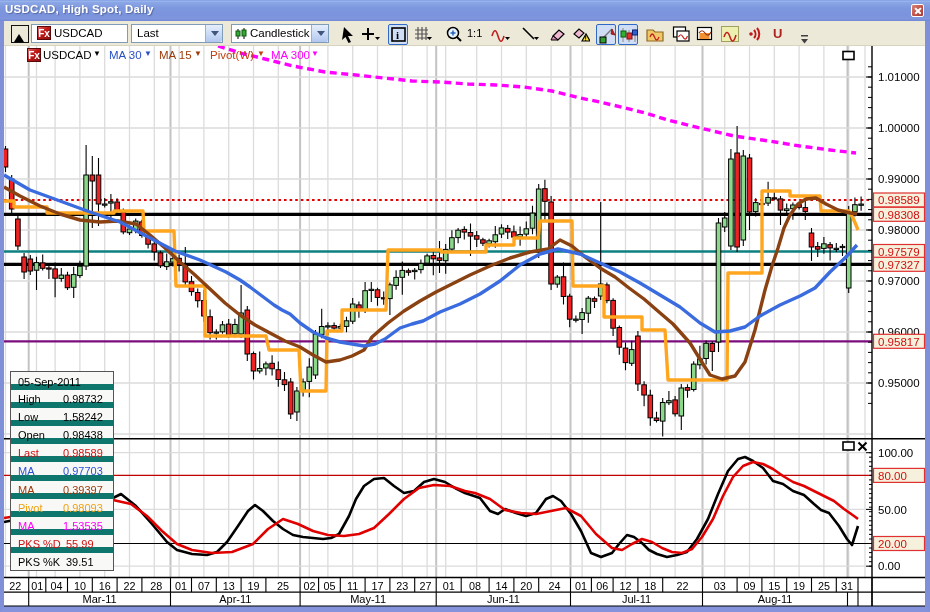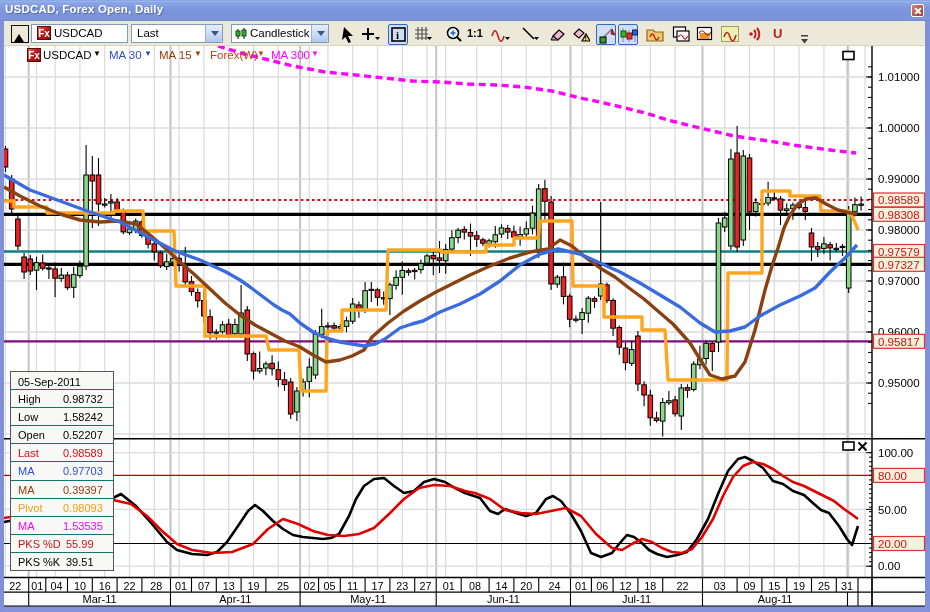--- a/index.html
+++ b/index.html
@@ -11,21 +11,21 @@
 #tbar{position:absolute;left:4px;top:21px;width:921px;height:25px;background:#ece9d8;border-bottom:1px solid #d8d4c0;z-index:4}
 .btnup{position:absolute;left:7px;top:4px;width:18px;height:18px;background:#ece9d8;border:1.8px solid #111}
 .btnup:after{content:"";position:absolute;left:1.8px;top:2.5px;border:5.5px solid transparent;border-bottom:8px solid #000}
 .combo{position:absolute;top:3px;height:19px;background:#fff;border:1px solid #7f9db9;font-size:11.5px;color:#000}
 .cbtn{position:absolute;right:0;top:0;width:17px;height:17px;background:linear-gradient(#e6eefc,#c6d8f5 60%,#b2c7ee);border-left:1px solid #9ab1cd;border-radius:0 2px 2px 0}
 .cbtn:after{content:"";position:absolute;left:4.5px;top:6px;border:4px solid transparent;border-top:5px solid #40557d}
 .fxicon{display:inline-block;width:14px;height:14px;background:linear-gradient(135deg,#e06a6a 0%,#c01818 45%,#8a0f0f 100%);border:1px solid #5a0808;color:#fff;font-size:10px;font-weight:bold;text-align:center;line-height:13px;vertical-align:-3px}
 #legend{position:absolute;left:0;top:46px;width:930px;height:18px;z-index:3;font-size:11.5px}
 #legend span{position:absolute;top:3px}
 #tooltip{position:absolute;left:10px;top:371px;width:104px;height:200px;background:#f8f8f6;border:1px solid #555;z-index:6;font-size:11px}
-#tooltip .r{height:18.1px;line-height:18.1px;padding-left:7px;position:relative;border-bottom:1px solid #0f766e}
+#tooltip .r{height:18.1px;line-height:18.1px;padding-left:7px;position:relative;border-bottom:6px solid #0f766e}
 #tooltip .v{position:absolute;left:52px;top:0}
 svg{position:absolute;left:0;top:0;z-index:1}
 .icon{position:absolute;top:3px;width:20px;height:21px}
 .pressed{background:#cfdef5;border:1px solid #316ac5;border-radius:2px}
 </style></head><body>
 <svg width="930" height="612" font-family="Liberation Sans, sans-serif">
     <clipPath id="p1">
       <rect x="4" y="46" width="868" height="392.5"></rect>
     </clipPath>
     <clipPath id="p2">
@@ -280,21 +280,21 @@
       <text x="368.1" y="603.2">May-11</text>
       <text x="503.4" y="603.2">Jun-11</text>
       <text x="636.5" y="603.2">Jul-11</text>
       <text x="775.0" y="603.2">Aug-11</text>
     </g>
     <rect x="843" y="51.5" width="11" height="8" fill="#fff" stroke="#000" stroke-width="1.6"></rect>
     <rect x="843" y="442" width="11" height="8" fill="#fff" stroke="#000" stroke-width="1.6"></rect>
     <path d="M858.5 442.5l8 8M866.5 442.5l-8 8" stroke="#000" stroke-width="2"></path>
   </svg>
 <div id="title">
-    <span class="t">USDCAD, Forex Open, Daily</span>
+    <span class="t">USDCAD, High Spot, Daily</span>
     <div id="close"></div>
   </div>
 <div id="tbar">
 <div class="btnup"></div>
 <div class="combo" style="left:27px;width:97px">
       <span style="position:absolute;left:5px;top:1px" class="fxicon">Fx</span>
       <span style="position:absolute;left:22px;top:2px">USDCAD</span>
     </div>
 <div class="combo" style="left:127px;width:92px">
       <span style="position:absolute;left:5px;top:2px">Last</span>
@@ -333,21 +333,21 @@
       </svg>
     </div>
     <div class="icon" style="left:440px;width:20px">
       <svg width="20" height="21">
         <circle cx="9" cy="9" r="5.5" fill="#e8f2fc" stroke="#000" stroke-width="1.5"></circle>
         <path d="M9 6.5v5M6.5 9h5" stroke="#2060c0" stroke-width="1.5"></path>
         <path d="M13 13l4 4" stroke="#000" stroke-width="2"></path>
       </svg>
     </div>
     <div class="icon" style="left:463px;width:20px">
-      <div style="font-size:11px;font-weight:bold;color:#000;padding-top:3px">1:1</div>
+      <div style="font-size:11px;font-weight:normal;color:#000;padding-top:3px">1:1</div>
     </div>
     <div class="icon" style="left:486px;width:26px">
       <svg width="20" height="21">
         <path d="M2 12c2-7 4-7 6 0s4 7 6 0" fill="none" stroke="#c02020" stroke-width="1.6"></path>
         <path d="M15 13h5l-2.5 3z" fill="#000"></path>
       </svg>
     </div>
     <div class="icon" style="left:515px;width:26px">
       <svg width="20" height="21">
         <path d="M4 4l11 11" stroke="#000" stroke-width="1.6"></path>
@@ -424,30 +424,30 @@
     </div>
 </div>
 <div id="legend">
 <span class="fxicon" style="left:27px;top:2px">Fx</span>
 <span style="left:43px;color:#000">USDCAD</span>
     <span style="left:93px;color:#000;font-size:8px">▼</span>
 <span style="left:109px;color:#2a50c8">MA 30</span>
     <span style="left:144px;color:#2a50c8;font-size:8px">▼</span>
 <span style="left:159px;color:#9c3a0a">MA 15</span>
     <span style="left:194px;color:#9c3a0a;font-size:8px">▼</span>
-<span style="left:210px;color:#c04010">Forex(W)</span>
+<span style="left:210px;color:#c04010">Pivot(W)</span>
     <span style="left:257px;color:#c04010;font-size:8px">▼</span>
 <span style="left:271px;color:#ff00ff">MA 300</span>
     <span style="left:311px;color:#ff00ff;font-size:8px">▼</span>
 </div>
 <div id="tooltip">
 <div class="r r1" style="padding-top:1px">05-Sep-2011</div>
 <div class="r">High<span class="v">0.98732</span></div>
 <div class="r">Low<span class="v">1.58242</span></div>
-<div class="r">Open<span class="v">0.52207</span></div>
+<div class="r">Open<span class="v">0.98438</span></div>
 <div class="r" style="color:#d01010">Last<span class="v">0.98589</span></div>
 <div class="r" style="color:#2a50d8">MA<span class="v">0.97703</span></div>
 <div class="r" style="color:#9c3a0a">MA<span class="v">0.39397</span></div>
 <div class="r" style="color:#efa012">Pivot<span class="v">0.98093</span></div>
 <div class="r" style="color:#ff00ff">MA<span class="v">1.53535</span></div>
 <div class="r" style="color:#d01010">PKS %D<span class="v" style="left:55px">55.99</span></div>
 <div class="r" style="border-bottom:none">PKS %K<span class="v" style="left:55px">39.51</span></div>
 </div>
 <div id="win"></div>
 </body></html>

